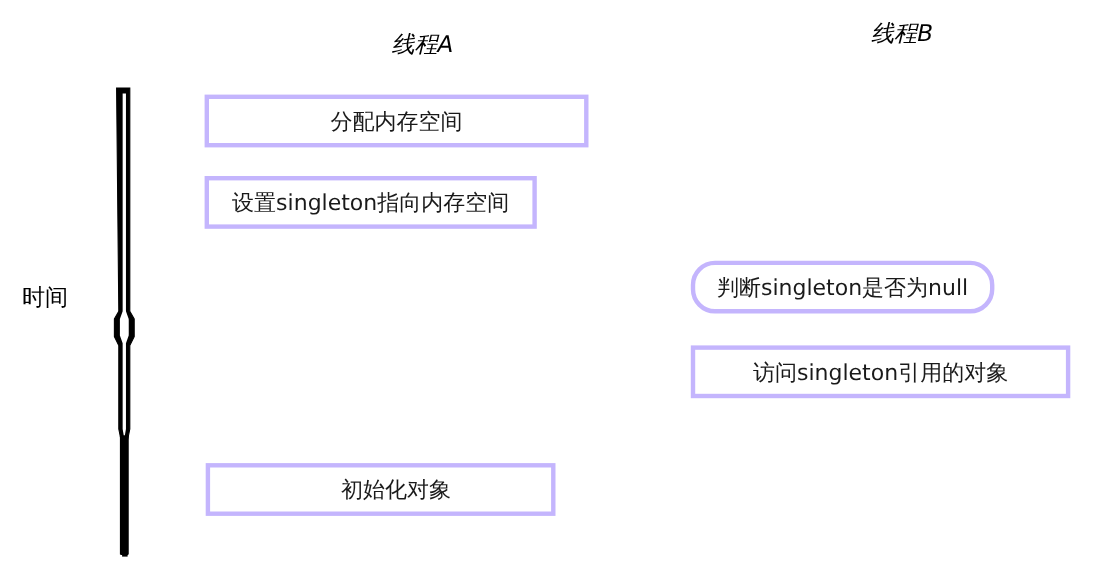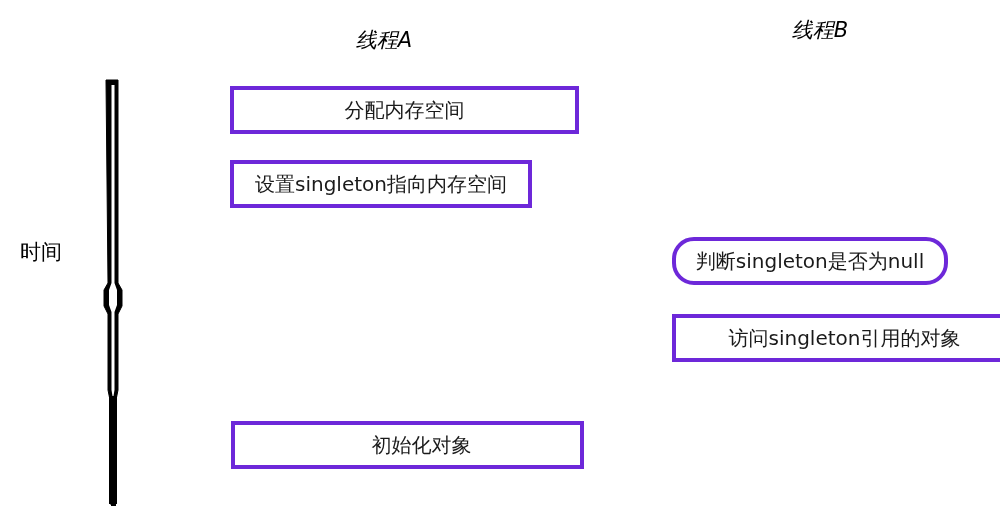--- a/index.html
+++ b/index.html
@@ -32,26 +32,25 @@
   .time-label {
     position: absolute;
     font-size: 21px;
     color: #000000;
     white-space: nowrap;
     line-height: 1;
   }
   .step-box {
     position: absolute;
     box-sizing: border-box;
-    border: 4px solid #6d28d9;
+    border: 4px solid #c4b5fd;
     background: #ffffff;
     display: flex;
     align-items: center;
     justify-content: center;
-    margin-left: 44px;
   }
   .step-box-label {
     font-size: 20px;
     color: #1a1a1a;
     white-space: nowrap;
     line-height: 1;
     letter-spacing: 0px;
   }
   .axis-wrap {
     position: absolute;
@@ -63,21 +62,21 @@
   .axis-wrap svg {
     display: block;
     overflow: visible;
   }
 </style>
 </head>
 <body>
 
 <div id="canvas">
 
-  <div class="time-label" style="left:20px; top:242px;text-align:right;">时间</div>
+  <div class="time-label" style="left:20px; top:260px;text-align:right;">时间</div>
 
   <div class="axis-wrap">
     <svg width="56" height="428" viewBox="0 0 56 428" xmlns="http://www.w3.org/2000/svg">
 
       <path d="
         M 18 2
         L 30 2
         L 30 205
         L 34 212
         L 34 228
@@ -128,21 +127,21 @@
   <div class="thread-title" style="left:730px; top:20px; width:180px;">线程B</div>
 
   <div class="step-box" style="left:186px; top:86px; width:349px; height:48px;">
     <span class="step-box-label">分配内存空间</span>
   </div>
 
   <div class="step-box" style="left:186px; top:160px; width:302px; height:48px;">
     <span class="step-box-label">设置singleton指向内存空间</span>
   </div>
 
-  <div class="step-box" style="left:187px; top:421px; width:353px; height:48px;padding-left:28px;">
+  <div class="step-box" style="left:187px; top:421px; width:318px; height:48px;padding-left:28px;">
     <span class="step-box-label">初始化对象</span>
   </div>
 
   <div class="step-box" style="left:628px; top:237px; width:276px; height:48px;border-radius:22px;">
     <span class="step-box-label">判断singleton是否为null</span>
   </div>
 
   <div class="step-box" style="left:628px; top:314px; width:345px; height:48px;">
     <span class="step-box-label">访问singleton引用的对象</span>
   </div>

